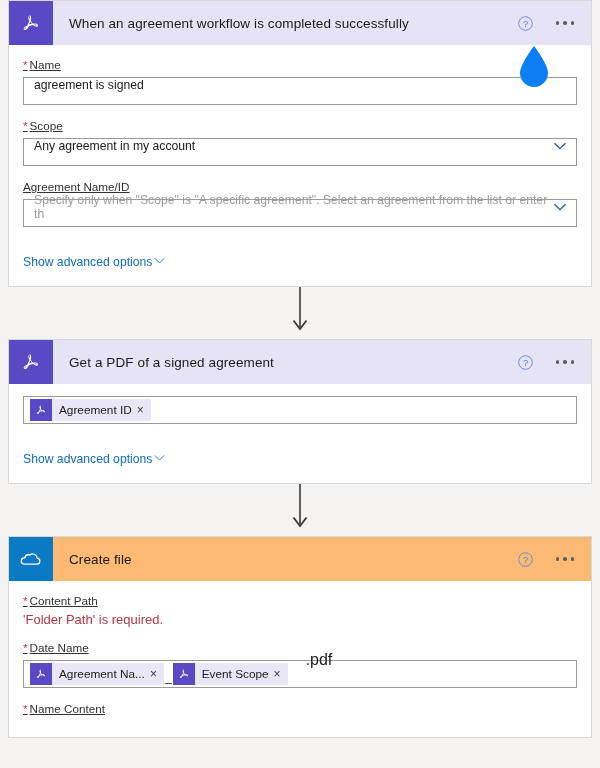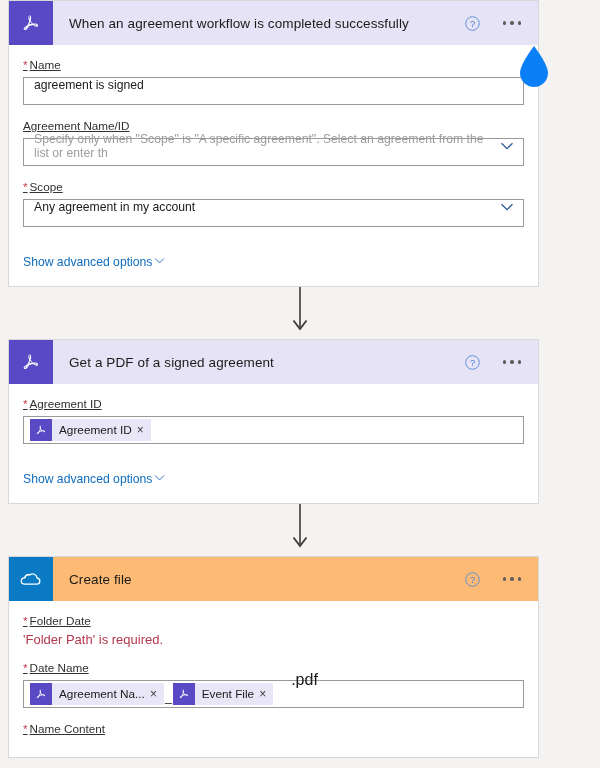--- a/index.html
+++ b/index.html
@@ -21,21 +21,21 @@
     position: relative;
     width: 600px;
   }
 
   
   .card {
     background: #ffffff;
     border: 1px solid #d8d8d8;
     box-sizing: border-box;
     margin: 0 8px;
-    width: 531px;
+    width: 584px;
   }
 
   .card-header {
     display: flex;
     align-items: center;
     height: 44px;
     box-sizing: border-box;
   }
   .card-header.adobe { background: #e6e3f6; }
   .card-header.onedrive { background: #fdba74; }
@@ -256,43 +256,43 @@
     <div class="card-body">
 
       <div class="field">
         <span class="label"><span class="req-star">*</span><span>Name</span></span>
         <div class="input-box">
           <span class="value">agreement is signed</span>
         </div>
       </div>
 
       <div class="field">
+        <span class="label"><span class="req-star">*</span><span>Scope</span></span>
+        <div class="input-box">
+          <span class="value">Any agreement in my account</span>
+          <span class="chev">
+            <svg width="16" height="16" viewBox="0 0 16 16">
+                <path d="M2.5 5.2 L8 10.7 L13.5 5.2" fill="none" stroke="#2b579a" stroke-width="1.3"></path>
+              </svg>
+          </span>
+        </div>
+      </div>
+
+      <div class="field">
         <span class="label">Agreement Name/ID</span>
         <div class="input-box">
           <span class="ph">Specify only when "Scope" is "A specific agreement". Select an agreement from the list or enter th</span>
           <span class="chev">
             <svg width="16" height="16" viewBox="0 0 16 16">
                 <path d="M2.5 5.2 L8 10.7 L13.5 5.2" fill="none" stroke="#2b579a" stroke-width="1.3"></path>
               </svg>
           </span>
         </div>
       </div>
 
-      <div class="field">
-        <span class="label"><span class="req-star">*</span><span>Scope</span></span>
-        <div class="input-box">
-          <span class="value">Any agreement in my account</span>
-          <span class="chev">
-            <svg width="16" height="16" viewBox="0 0 16 16">
-                <path d="M2.5 5.2 L8 10.7 L13.5 5.2" fill="none" stroke="#2b579a" stroke-width="1.3"></path>
-              </svg>
-          </span>
-        </div>
-      </div>
-
       <div class="adv-link">
         <span>Show advanced options</span>
         <span>
           <svg width="13" height="13" viewBox="0 0 16 16">
               <path d="M2.5 5.5 L8 11 L13.5 5.5" fill="none" stroke="#2f6fc0" stroke-width="1.2"></path>
             </svg>
         </span>
       </div>
 
     </div>
@@ -323,21 +323,20 @@
         <span class="dots">
             <i></i>
             <i></i>
             <i></i>
           </span>
       </div>
     </div>
 
     <div class="card-body">
       <div class="field">
-        <span class="label"><span class="req-star">*</span><span>Agreement ID</span></span>
         <div class="input-box token-box">
           <span class="token">
             <span class="t-ic">
               <svg width="14" height="14" viewBox="0 0 24 24" aria-hidden="true">
                 <path fill="#ffffff" d="M18.2 13.1c-1.2-.5-2.8-.6-4.3-.4-.9-.8-1.7-1.9-2.2-3.1.4-1.4.6-2.9.3-3.9-.2-.8-.8-1.3-1.5-1.2-.6.1-1 .6-1.1 1.3-.2 1.1.2 2.6.9 4.1-.5 1.4-1.2 3-2 4.5-1.6.7-2.9 1.6-3.4 2.5-.4.7-.2 1.4.4 1.8.6.4 1.5.3 2.2-.3.8-.6 1.6-1.8 2.4-3.2 1.3-.5 2.8-.9 4.2-1.1 1 .8 2.1 1.4 3 1.6.9.2 1.6-.1 1.8-.8.2-.7-.2-1.4-.7-1.8zm-11.9 4.6c-.3.2-.6.2-.7.1-.1-.1-.1-.3.1-.6.3-.5 1-1 1.8-1.5-.5.8-.9 1.5-1.2 2zm3.6-12.2c.1-.3.3-.4.4-.4.2 0 .4.2.5.5.2.6.1 1.6-.1 2.6-.5-1.2-.9-2.2-.8-2.7zm.2 8c.5-1 .9-2 1.3-3 .4.8.9 1.5 1.5 2.1-1 .2-1.9.5-2.8.9zm7.5.8c-.1.2-.4.3-.9.2-.5-.1-1.1-.4-1.8-.9.9-.1 1.7 0 2.3.2.4.1.5.3.4.5z"></path>
               </svg>
             </span>
             <span class="t-label">Agreement ID</span>
             <span class="t-x">×</span>
           </span>
@@ -382,21 +381,21 @@
             <i></i>
             <i></i>
             <i></i>
           </span>
       </div>
     </div>
 
     <div class="card-body">
 
       <div class="field">
-        <span class="label"><span class="req-star">*</span><span>Folder Date</span></span>
+        <span class="label"><span class="req-star">*</span><span>Content Path</span></span>
         <div class="err-msg">'Folder Path' is required.</div>
       </div>
 
       <div class="field">
         <span class="label"><span class="req-star">*</span><span>Date Name</span></span>
         <div class="input-box token-box">
           <span class="token">
             <span class="t-ic">
               <svg width="14" height="14" viewBox="0 0 24 24" aria-hidden="true">
                 <path fill="#ffffff" d="M18.2 13.1c-1.2-.5-2.8-.6-4.3-.4-.9-.8-1.7-1.9-2.2-3.1.4-1.4.6-2.9.3-3.9-.2-.8-.8-1.3-1.5-1.2-.6.1-1 .6-1.1 1.3-.2 1.1.2 2.6.9 4.1-.5 1.4-1.2 3-2 4.5-1.6.7-2.9 1.6-3.4 2.5-.4.7-.2 1.4.4 1.8.6.4 1.5.3 2.2-.3.8-.6 1.6-1.8 2.4-3.2 1.3-.5 2.8-.9 4.2-1.1 1 .8 2.1 1.4 3 1.6.9.2 1.6-.1 1.8-.8.2-.7-.2-1.4-.7-1.8zm-11.9 4.6c-.3.2-.6.2-.7.1-.1-.1-.1-.3.1-.6.3-.5 1-1 1.8-1.5-.5.8-.9 1.5-1.2 2zm3.6-12.2c.1-.3.3-.4.4-.4.2 0 .4.2.5.5.2.6.1 1.6-.1 2.6-.5-1.2-.9-2.2-.8-2.7zm.2 8c.5-1 .9-2 1.3-3 .4.8.9 1.5 1.5 2.1-1 .2-1.9.5-2.8.9zm7.5.8c-.1.2-.4.3-.9.2-.5-.1-1.1-.4-1.8-.9.9-.1 1.7 0 2.3.2.4.1.5.3.4.5z"></path>
@@ -405,21 +404,21 @@
             <span class="t-label">Agreement Na...</span>
             <span class="t-x">×</span>
           </span>
           <span class="plain-sep">_</span>
           <span class="token">
             <span class="t-ic">
               <svg width="14" height="14" viewBox="0 0 24 24" aria-hidden="true">
                 <path fill="#ffffff" d="M18.2 13.1c-1.2-.5-2.8-.6-4.3-.4-.9-.8-1.7-1.9-2.2-3.1.4-1.4.6-2.9.3-3.9-.2-.8-.8-1.3-1.5-1.2-.6.1-1 .6-1.1 1.3-.2 1.1.2 2.6.9 4.1-.5 1.4-1.2 3-2 4.5-1.6.7-2.9 1.6-3.4 2.5-.4.7-.2 1.4.4 1.8.6.4 1.5.3 2.2-.3.8-.6 1.6-1.8 2.4-3.2 1.3-.5 2.8-.9 4.2-1.1 1 .8 2.1 1.4 3 1.6.9.2 1.6-.1 1.8-.8.2-.7-.2-1.4-.7-1.8zm-11.9 4.6c-.3.2-.6.2-.7.1-.1-.1-.1-.3.1-.6.3-.5 1-1 1.8-1.5-.5.8-.9 1.5-1.2 2zm3.6-12.2c.1-.3.3-.4.4-.4.2 0 .4.2.5.5.2.6.1 1.6-.1 2.6-.5-1.2-.9-2.2-.8-2.7zm.2 8c.5-1 .9-2 1.3-3 .4.8.9 1.5 1.5 2.1-1 .2-1.9.5-2.8.9zm7.5.8c-.1.2-.4.3-.9.2-.5-.1-1.1-.4-1.8-.9.9-.1 1.7 0 2.3.2.4.1.5.3.4.5z"></path>
               </svg>
             </span>
-            <span class="t-label">Event File</span>
+            <span class="t-label">Event Scope</span>
             <span class="t-x">×</span>
           </span>
           <span class="plain-suffix">.pdf</span>
         </div>
       </div>
 
       <div class="field">
         <span class="label"><span class="req-star">*</span><span>Name Content</span></span>
 
       </div>

